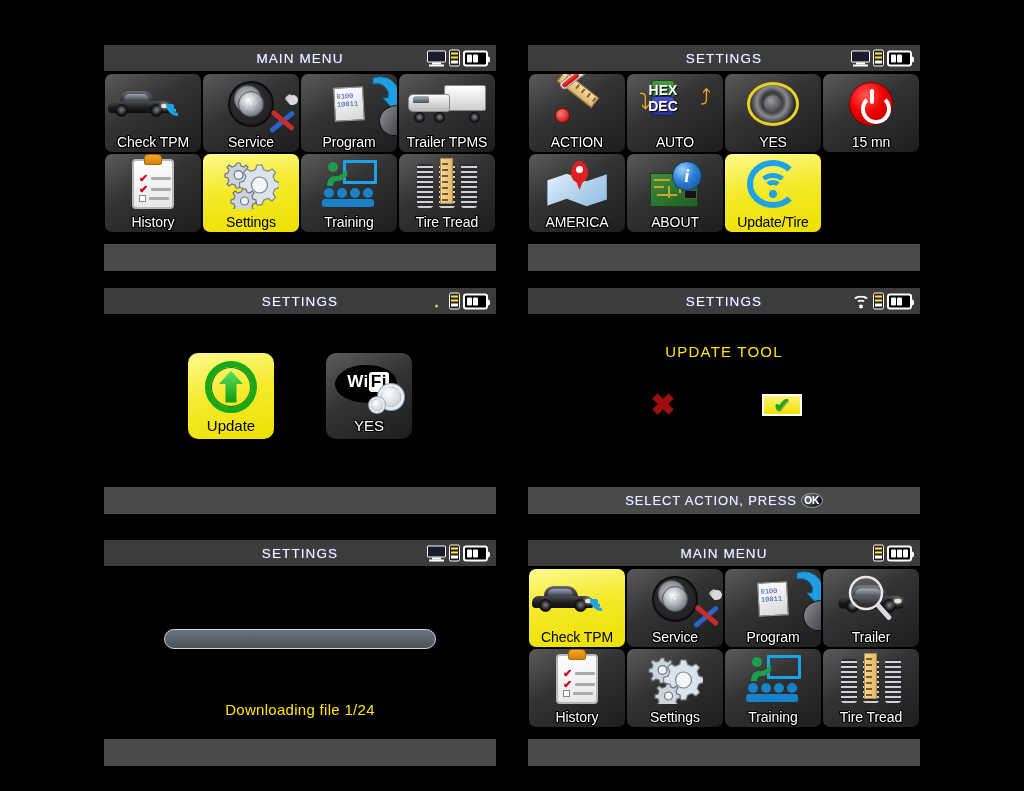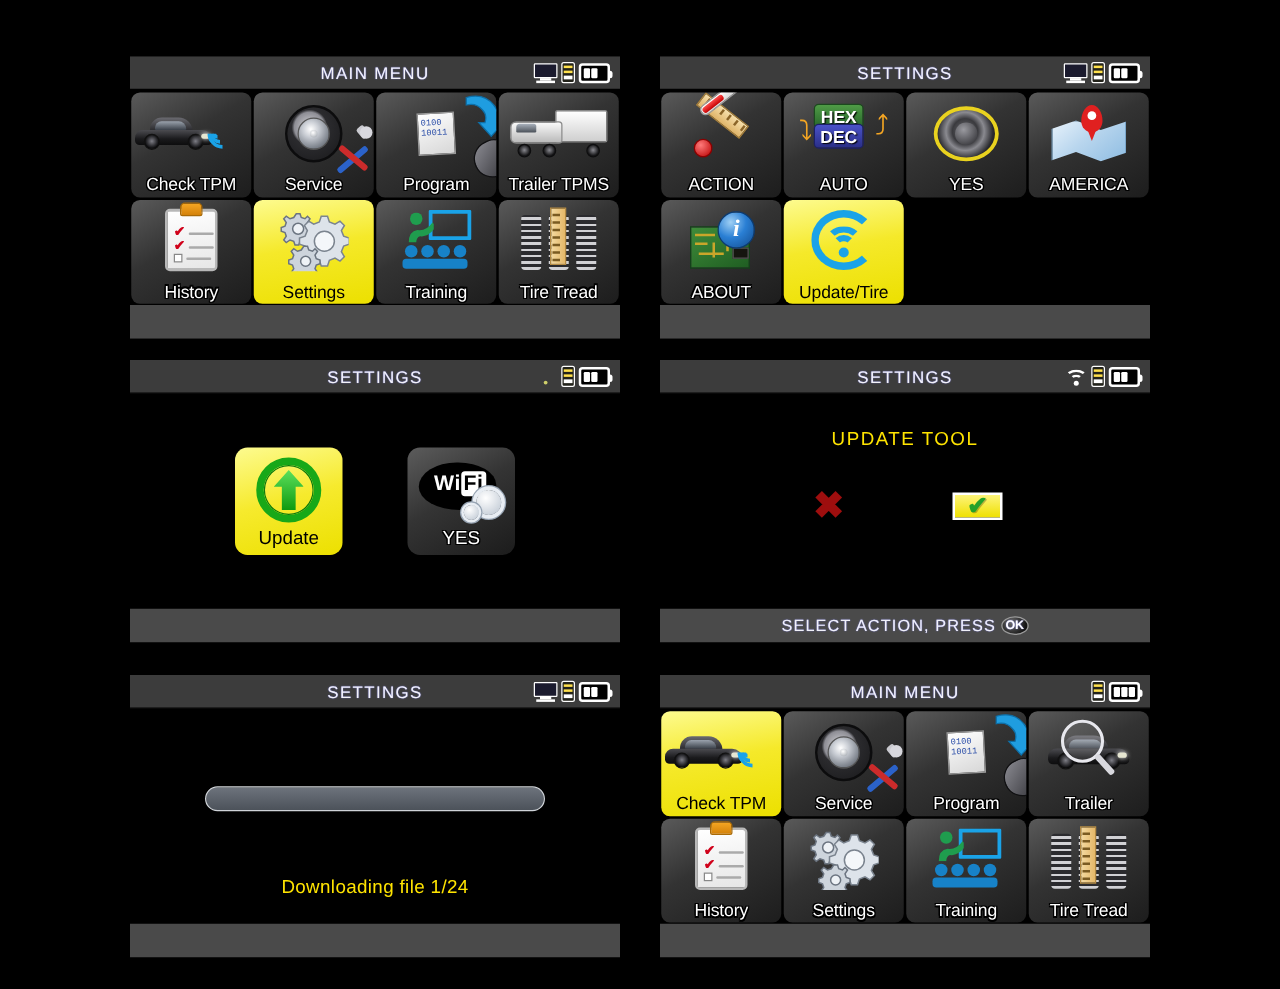--- a/index.html
+++ b/index.html
@@ -96,21 +96,21 @@
   .ic-batt .bar { flex: 1; height: 100%; background: #fff; border-radius: 1px; }
   .ic-batt .bar.off { background: transparent; }
 
   
   .body-area {
     flex: 1 1 auto; position: relative; background: #000;
     display: flex; flex-direction: column;
   }
   .footer {
     height: 27px; flex: 0 0 27px; background: #4a4a4a;
-    display: flex; align-items: center; justify-content: center;
+    display: flex; align-items: center; justify-content: center; margin-top: 11px;
   }
   .footer .ftxt {
     color: #f0f0f8; font-size: 13px; letter-spacing: 0.9px;
     display: flex; align-items: center; gap: 4px;
     text-shadow: 0 0 1px #8a8aff;
   }
   .okglyph {
     display: inline-flex; align-items: center; justify-content: center;
     width: 22px; height: 15px; border-radius: 50%;
     background: radial-gradient(circle at 35% 30%, #6b6b6b, #141414 75%);
@@ -319,21 +319,21 @@
     background: linear-gradient(180deg, #ff4d4d, #c40000); border-radius: 4px;
   }
   .units .bulb {
     position: absolute; left: 4px; bottom: 6px; width: 15px; height: 15px;
     border-radius: 50%; background: radial-gradient(circle at 35% 32%, #ff7a7a, #b80000);
     border: 1px solid #8a0000;
   }
 
   .hexdec { position: relative; width: 66px; height: 48px; }
   .hexdec .hx, .hexdec .dc {
-    position: absolute; left: 9px; width: 40px; height: 20px;
+    position: absolute; left: 9px; width: 24px; height: 20px;
     display: flex; align-items: center; justify-content: center;
     font-size: 14px; font-weight: bold; color: #fff; border-radius: 4px;
     text-shadow: 1px 1px 1px #000;
   }
   .hexdec .hx { top: 0; background: linear-gradient(180deg, #4f9b46, #27662a); border: 1px solid #1c4a1e; }
   .hexdec .dc { bottom: 12px; background: linear-gradient(180deg, #4a52c8, #2a2f88); border: 1px solid #1c2066; }
   .hexdec .arrL, .hexdec .arrR { position: absolute; font-size: 22px; color: #f5a623; line-height: 1; }
   .hexdec .arrL { left: -3px; top: 11px; }
   .hexdec .arrR { right: -3px; top: 7px; }
 
@@ -750,20 +750,26 @@
         <div class="tile">
           <div class="art">
             <span class="speaker">
                 <i class="cone"></i>
                 <i class="cap"></i>
               </span>
           </div>
           <div class="lbl">YES</div>
         </div>
 
+        <div class="tile">
+          <div class="art">
+              <span class="power"></span>
+            </div>
+          <div class="lbl">15 mn</div>
+        </div>
 
         <div class="tile">
           <div class="art">
             <span class="mapicon">
                 <i class="sheet"></i>
                 <i class="pin"></i>
               </span>
           </div>
           <div class="lbl">AMERICA</div>
         </div>

